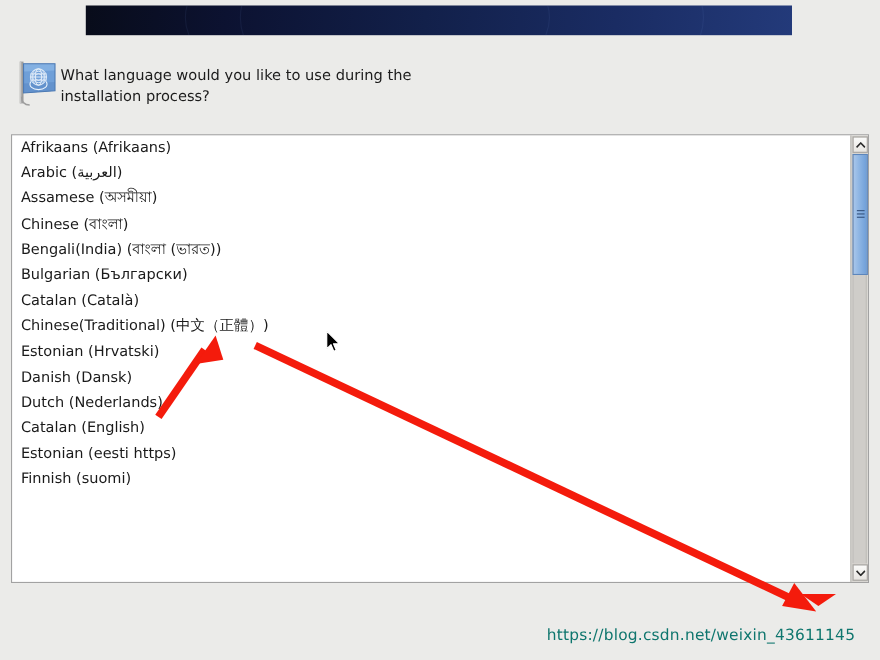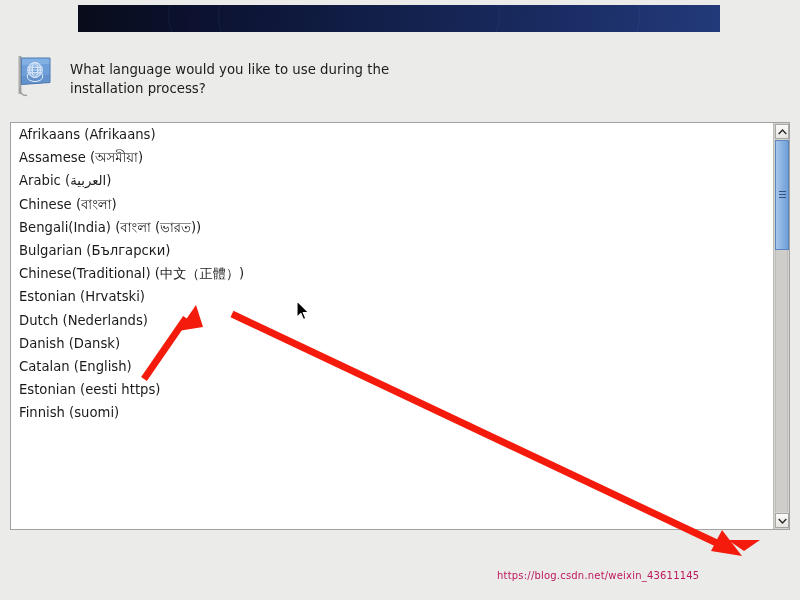--- a/index.html
+++ b/index.html
@@ -49,21 +49,21 @@
     display: flex;
     align-items: flex-start;
   }
   #flag-icon {
     width: 40px;
     height: 44px;
     flex: 0 0 40px;
     margin-top: 2px;
   }
   #prompt-text {
-    margin-left: 16px;
+    margin-left: 1px;
     margin-top: 8px;
     font-size: 13.3px;
     line-height: 19px;
     color: #1c1c1c;
     max-width: 340px;
   }
 
   
   #listbox {
     position: absolute;
@@ -181,22 +181,22 @@
     top: 300px;
     width: 14px;
     height: 21px;
   }
 
   
   #watermark {
     position: absolute;
     left: 497px;
     top: 570px;
-    font-size: 10px;
-    color: #be185d;
+    font-size: 14px;
+    color: #0f766e;
     white-space: nowrap;
     letter-spacing: .2px;
   }
 </style>
 </head>
 <body>
 
 <div id="banner">
   <div class="swoosh">
     <i class="a"></i>
@@ -227,29 +227,30 @@
     <g stroke="#e8f1fb" stroke-width="1" fill="none">
       <path d="M14 20 C11.5 24.5, 16 27.5, 21 27.5 C26 27.5, 30.5 24.5, 28 20"></path>
     </g>
   </svg>
   <div id="prompt-text">What language would you like to use during the installation process?</div>
 </div>
 
 <div id="listbox">
   <div id="list-viewport">
       <div class="list-row">Afrikaans (Afrikaans)</div>
+      <div class="list-row">Arabic (العربية)</div>
       <div class="list-row">Assamese (অসমীয়া)</div>
-      <div class="list-row">Arabic (العربية)</div>
       <div class="list-row">Chinese (বাংলা)</div>
       <div class="list-row">Bengali(India) (বাংলা (ভারত))</div>
       <div class="list-row">Bulgarian (Български)</div>
+      <div class="list-row">Catalan (Català)</div>
       <div class="list-row">Chinese(Traditional) (中文（正體）)</div>
       <div class="list-row">Estonian (Hrvatski)</div>
+      <div class="list-row">Danish (Dansk)</div>
       <div class="list-row">Dutch (Nederlands)</div>
-      <div class="list-row">Danish (Dansk)</div>
       <div class="list-row">Catalan (English)</div>
       <div class="list-row">Estonian (eesti https)</div>
       <div class="list-row">Finnish (suomi)</div>
     </div>
 
   <div id="scrollbar">
     <div class="sb-btn up">
       <svg width="9" height="6" viewBox="0 0 9 6">
         <path d="M0.7 5 L4.5 1 L8.3 5" fill="none" stroke="#2a2a2a" stroke-width="1.4"></path>
       </svg>

